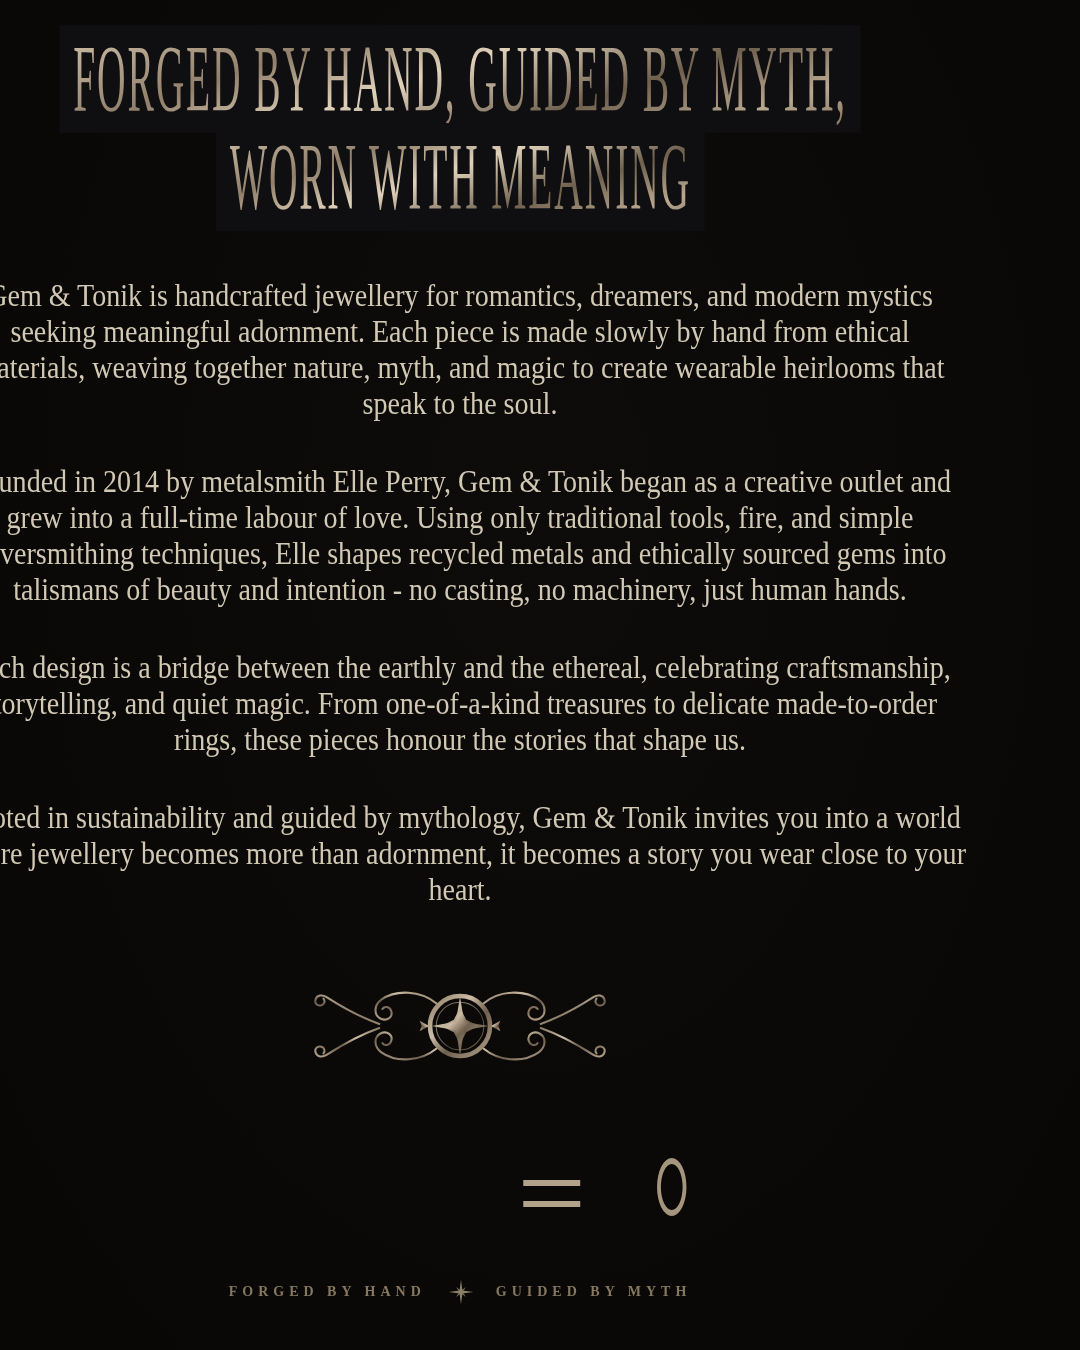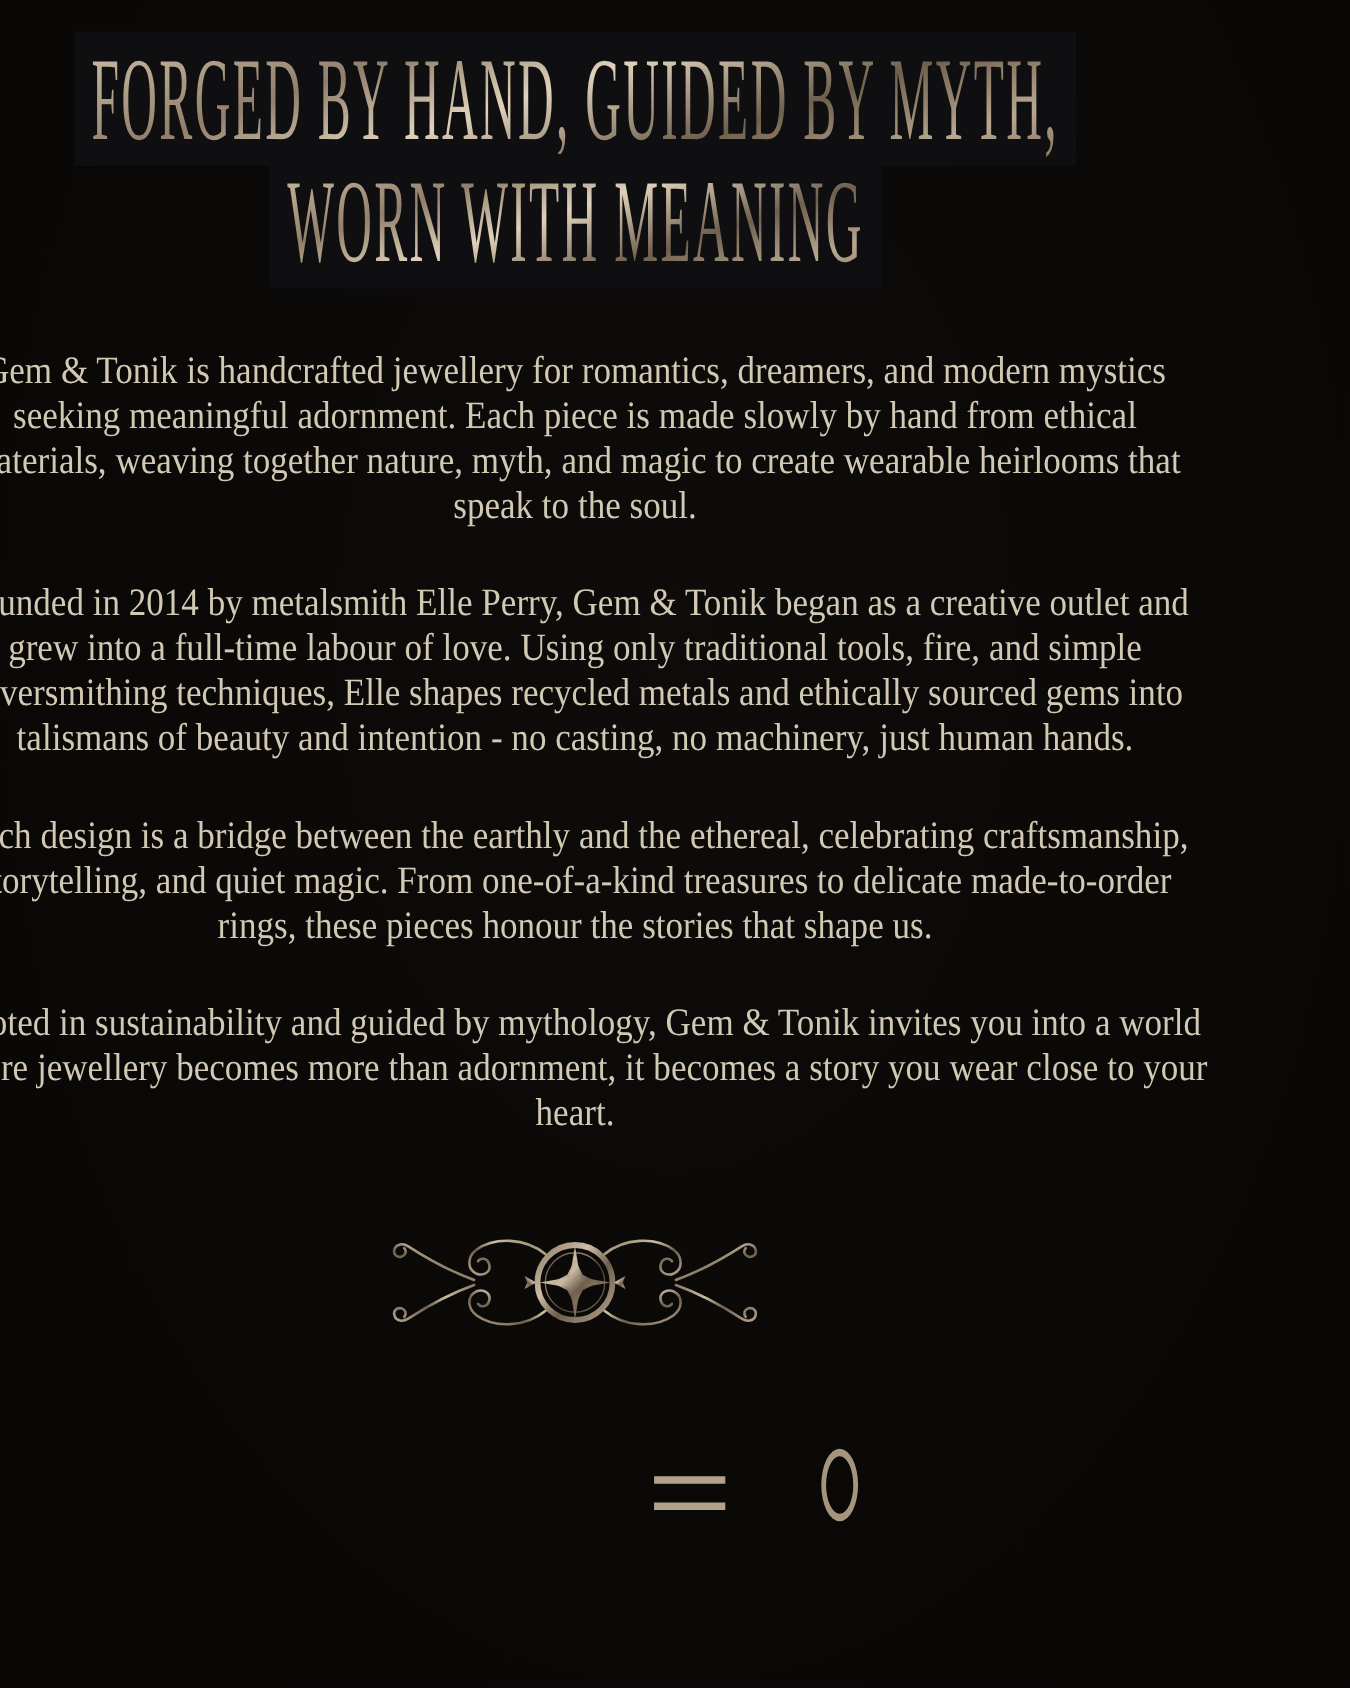--- a/index.html
+++ b/index.html
@@ -167,15 +167,25 @@
           <path stroke-width="4" d="M446 104 C 480 116, 520 138, 548 156 C 556 161, 566 160, 569 152 C 572 144, 566 138, 558 140 C 552 142, 550 148, 554 153"></path>
         </g>
         <use href="#flourish-side" xlink:href="#flourish-side" transform="translate(580,0) scale(-1,1)"></use>
       </g>
     </svg>
 
     <div class="wordmark">
       <span class="lt">GEM</span><span class="lt amp">&amp;</span><span class="lt">T</span><span class="lt o-bar">O</span><span class="lt">N</span><span class="lt i-ring">I</span><span class="lt">K</span>
     </div>
 
+    <div class="tagline">
+      <span class="tg">FORGED BY HAND</span>
+      <svg width="26" height="26" viewBox="0 0 40 40" xmlns="http://www.w3.org/2000/svg">
+        <g fill="#8d8068">
+          <path d="M20 1 L22.2 17.8 L39 20 L22.2 22.2 L20 39 L17.8 22.2 L1 20 L17.8 17.8 Z"></path>
+          <path d="M20 9 L21.6 18.4 L31 20 L21.6 21.6 L20 31 L18.4 21.6 L9 20 L18.4 18.4 Z" transform="rotate(45 20 20)" opacity="0.85"></path>
+        </g>
+      </svg>
+      <span class="tg">GUIDED BY MYTH</span>
+    </div>
 
   </footer>
 </div>
 
 </body></html>

